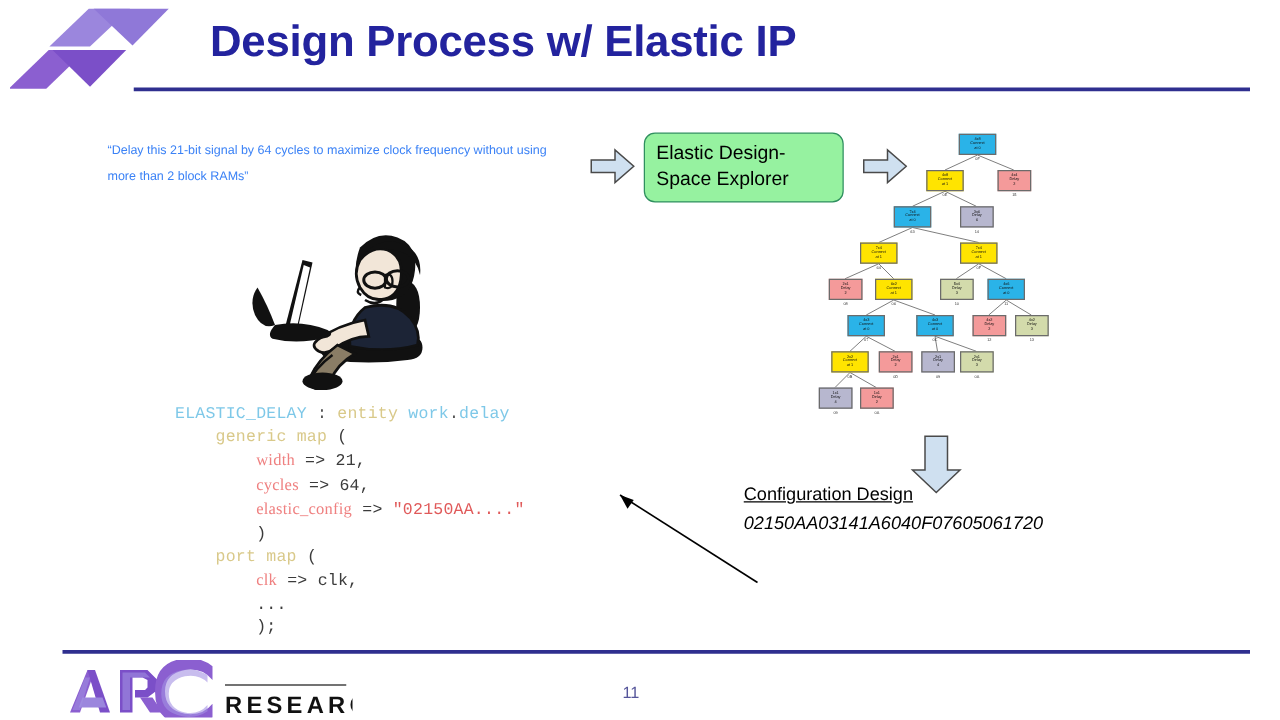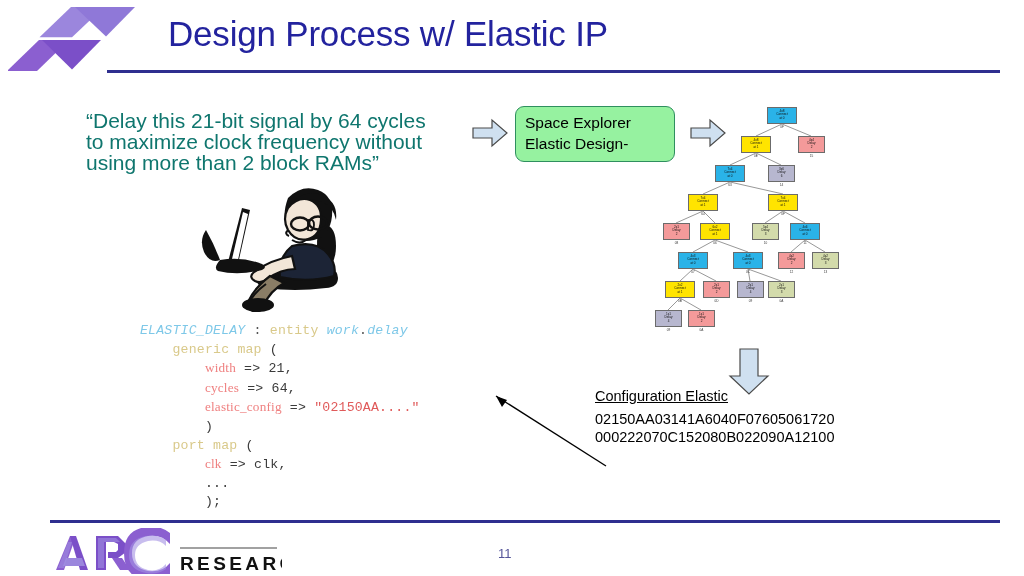--- a/index.html
+++ b/index.html
@@ -22,43 +22,43 @@
     left: 8px;
     top: 4px;
     width: 130px;
     height: 70px;
   }
   #slide-title {
     position: absolute;
     left: 168px;
     top: 14px;
     font-size: 35px;
-    font-weight: normal;
+    font-weight: bold;
     color: #23239e;
     letter-spacing: -0.2px;
     white-space: nowrap;
   }
   #title-rule {
     position: absolute;
     left: 107px;
     top: 70px;
     width: 893px;
     height: 3px;
     background: #2f2f8f;
   }
 
   
   #quote-text {
     position: absolute;
     left: 86px;
     top: 110px;
     width: 360px;
-    font-size: 21px;
+    font-size: 10px;
     line-height: 21px;
-    color: #0f766e;
+    color: #3b82f6;
   }
 
   
   .block-arrow {
     position: absolute;
   }
   #edse-box {
     position: absolute;
     left: 515px;
     top: 106px;
@@ -90,21 +90,21 @@
   #code-block {
     position: absolute;
     left: 140px;
     top: 322px;
     font-family: "Liberation Mono", monospace;
     font-size: 13.2px;
     line-height: 18.6px;
     white-space: pre;
     letter-spacing: 0.2px;
   }
-  .c-id     { color: #7ec8e8; font-style: italic; }
+  .c-id     { color: #7ec8e8; }
   .c-kw     { color: #d9c98a; }
   .c-param  { color: #ef8080; font-family: Liberation Serif, serif; }
   .c-op     { color: #555555; }
   .c-str    { color: #e05a5a; }
   .c-plain  { color: #3b3b3b; }
   .c-num    { color: #3b3b3b; margin-top: 12px; }
 
   
   #tree-area {
     position: absolute;
@@ -147,20 +147,21 @@
     text-decoration: underline;
     color: #000;
   }
   #config-lines {
     position: absolute;
     left: 595px;
     top: 410px;
     font-size: 14.5px;
     line-height: 18px;
     color: #000;
+    font-style: italic;
   }
 
   
   #footer-rule {
     position: absolute;
     left: 50px;
     top: 520px;
     width: 950px;
     height: 3px;
     background: #2f2f8f;
@@ -193,22 +194,22 @@
 <div id="slide-title">Design Process w/ Elastic IP</div>
 <div id="title-rule"></div>
 
 <div id="quote-text">“Delay this 21-bit signal by 64 cycles to maximize clock frequency without using more than 2 block RAMs”</div>
 
 <svg class="block-arrow" id="arrow-into-edse" width="36" height="30" viewBox="0 0 36 30">
   <polygon points="1,10 20,10 20,2 35,15 20,28 20,20 1,20" fill="#cfe0f0" stroke="#4a4a4a" stroke-width="1.2" stroke-linejoin="miter"></polygon>
 </svg>
 
 <div id="edse-box">
+  <div>Elastic Design-</div>
   <div>Space Explorer</div>
-  <div>Elastic Design-</div>
 </div>
 
 <svg class="block-arrow" id="arrow-out-edse" width="36" height="30" viewBox="0 0 36 30">
   <polygon points="1,10 20,10 20,2 35,15 20,28 20,20 1,20" fill="#cfe0f0" stroke="#4a4a4a" stroke-width="1.2" stroke-linejoin="miter"></polygon>
 </svg>
 
 <svg class="block-arrow" id="arrow-down-config" width="42" height="48" viewBox="0 0 42 48">
   <polygon points="12,1 30,1 30,28 40,28 21,46 2,28 12,28" fill="#cfe0f0" stroke="#4a4a4a" stroke-width="1.2" stroke-linejoin="miter"></polygon>
 </svg>
 
@@ -403,24 +404,23 @@
     </div>
     <div class="tree-id" style="left: 0px; top: 224.5px; width: 27px;">09</div>
     <div class="tree-node n-pink" style="left: 33px; top: 207px; width: 27px; height: 17px;">
       <div>1x1</div>
       <div>Delay</div>
       <div>2</div>
     </div>
     <div class="tree-id" style="left: 33px; top: 224.5px; width: 27px;">0A</div>
   </div>
 
-<div id="config-title">Configuration Elastic</div>
+<div id="config-title">Configuration Design</div>
 <div id="config-lines">
     <div>02150AA03141A6040F07605061720</div>
-    <div>000222070C152080B022090A12100</div>
   </div>
 
 <div id="footer-rule"></div>
 <div id="page-number">11</div>
 
 <svg id="arc-logo" viewBox="0 0 230 46">
   <g>
 
     <polygon points="4,42 18,8 24,8 12,42" fill="#8b5fd0"></polygon>
     <polygon points="18,8 24,8 36,42 28,42" fill="#7b4fc8"></polygon>

